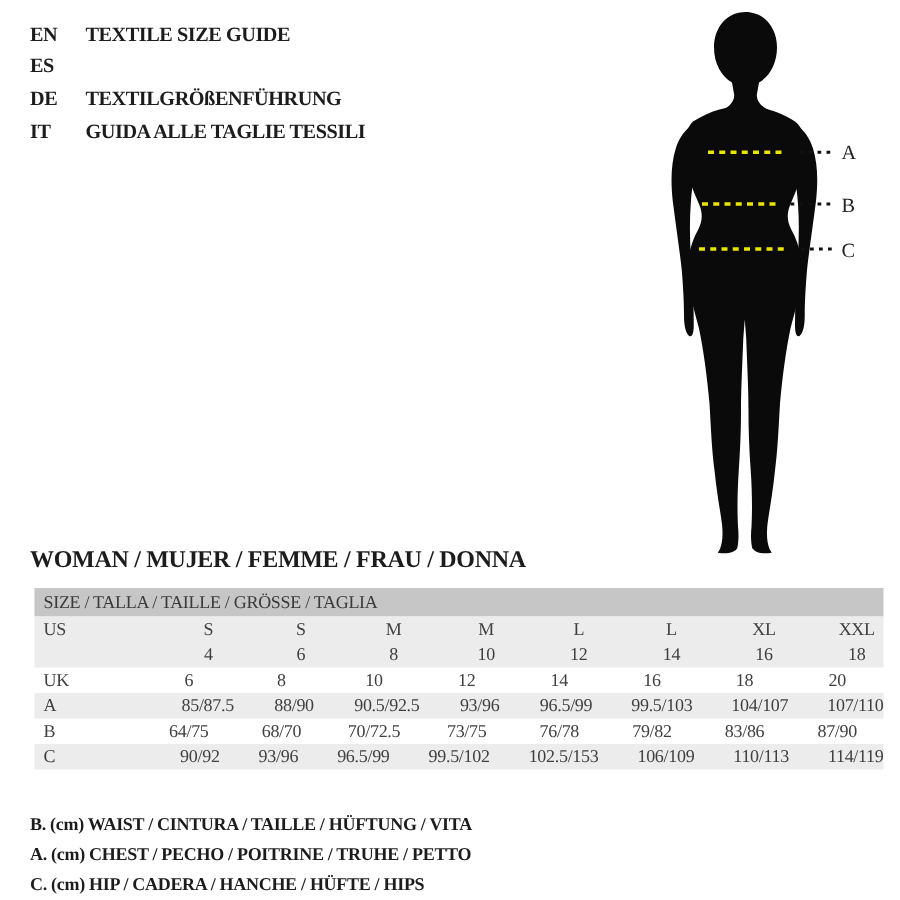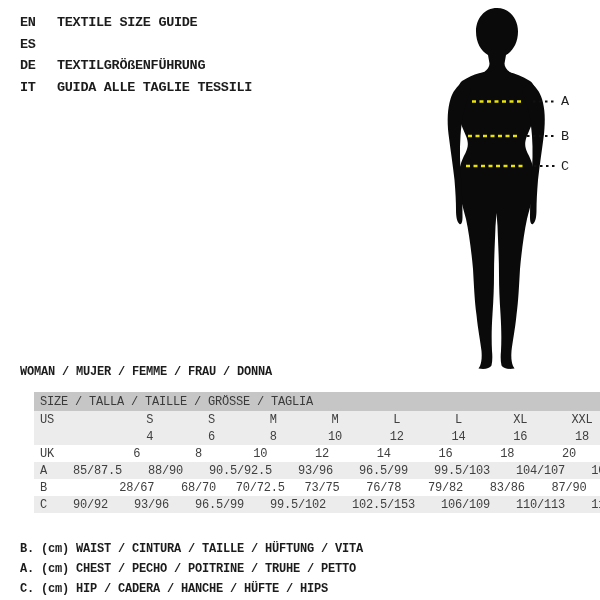--- a/index.html
+++ b/index.html
@@ -2,21 +2,21 @@
 <html><head>
 <meta charset="utf-8">
 <style>
   html, body { margin: 0; padding: 0; background: #ffffff; }
   #canvas {
     position: relative;
     width: 600px;
     height: 600px;
     background: #ffffff;
     overflow: hidden;
-    font-family: Liberation Mono, monospace;
+    font-family: Liberation Serif, serif;
     color: #1c1c1c;
   }
 
   
   .lang-block { position: absolute; left: 20px; top: 12px; }
   .lang-row { display: flex; height: 21.6px; align-items: center; }
   .lang-code {
     width: 37px; font-size: 13.5px; font-weight: 700;
     letter-spacing: -0.3px; color: #1c1c1c;
   }
@@ -31,25 +31,25 @@
     position: absolute; left: 561px; width: 16px;
     font-size: 13.5px; font-weight: 400; color: #1f1f1f;
   }
   #letter-a { top: 94px; }
   #letter-b { top: 128.5px; }
   #letter-c { top: 158.5px; }
 
   
   .section-title {
     position: absolute; left: 20px; top: 365px;
-    font-size: 12px; font-weight: 700; letter-spacing: -0.2px; color: #1c1c1c;
-  }
-
-  
-  .size-table { position: absolute; left: 34px; top: 392px; width: 566px; }
+    font-size: 16px; font-weight: 700; letter-spacing: -0.2px; color: #1c1c1c;
+  }
+
+  
+  .size-table { position: absolute; left: 23px; top: 392px; width: 566px; }
   .table-header {
     height: 19px; background: #c6c6c6; display: flex; align-items: center;
     padding-left: 6px; box-sizing: border-box;
     font-size: 12px; font-weight: 400; letter-spacing: -0.2px; color: #3a3a3a;
   }
   .trow {
     height: 17px; display: flex; align-items: center;
     font-size: 12px; font-weight: 400; letter-spacing: -0.2px; color: #404040;
   }
   .trow.shaded { background: #ececec; gap: 26px; }
@@ -160,21 +160,21 @@
       <span class="tcell">90.5/92.5</span>
       <span class="tcell">93/96</span>
       <span class="tcell">96.5/99</span>
       <span class="tcell">99.5/103</span>
       <span class="tcell">104/107</span>
       <span class="tcell">107/110</span>
     </div>
 
     <div class="trow">
       <span class="tlabel">B</span>
-      <span class="tcell">28/67</span>
+      <span class="tcell">64/75</span>
       <span class="tcell">68/70</span>
       <span class="tcell">70/72.5</span>
       <span class="tcell">73/75</span>
       <span class="tcell">76/78</span>
       <span class="tcell">79/82</span>
       <span class="tcell">83/86</span>
       <span class="tcell">87/90</span>
     </div>
 
     <div class="trow shaded">

